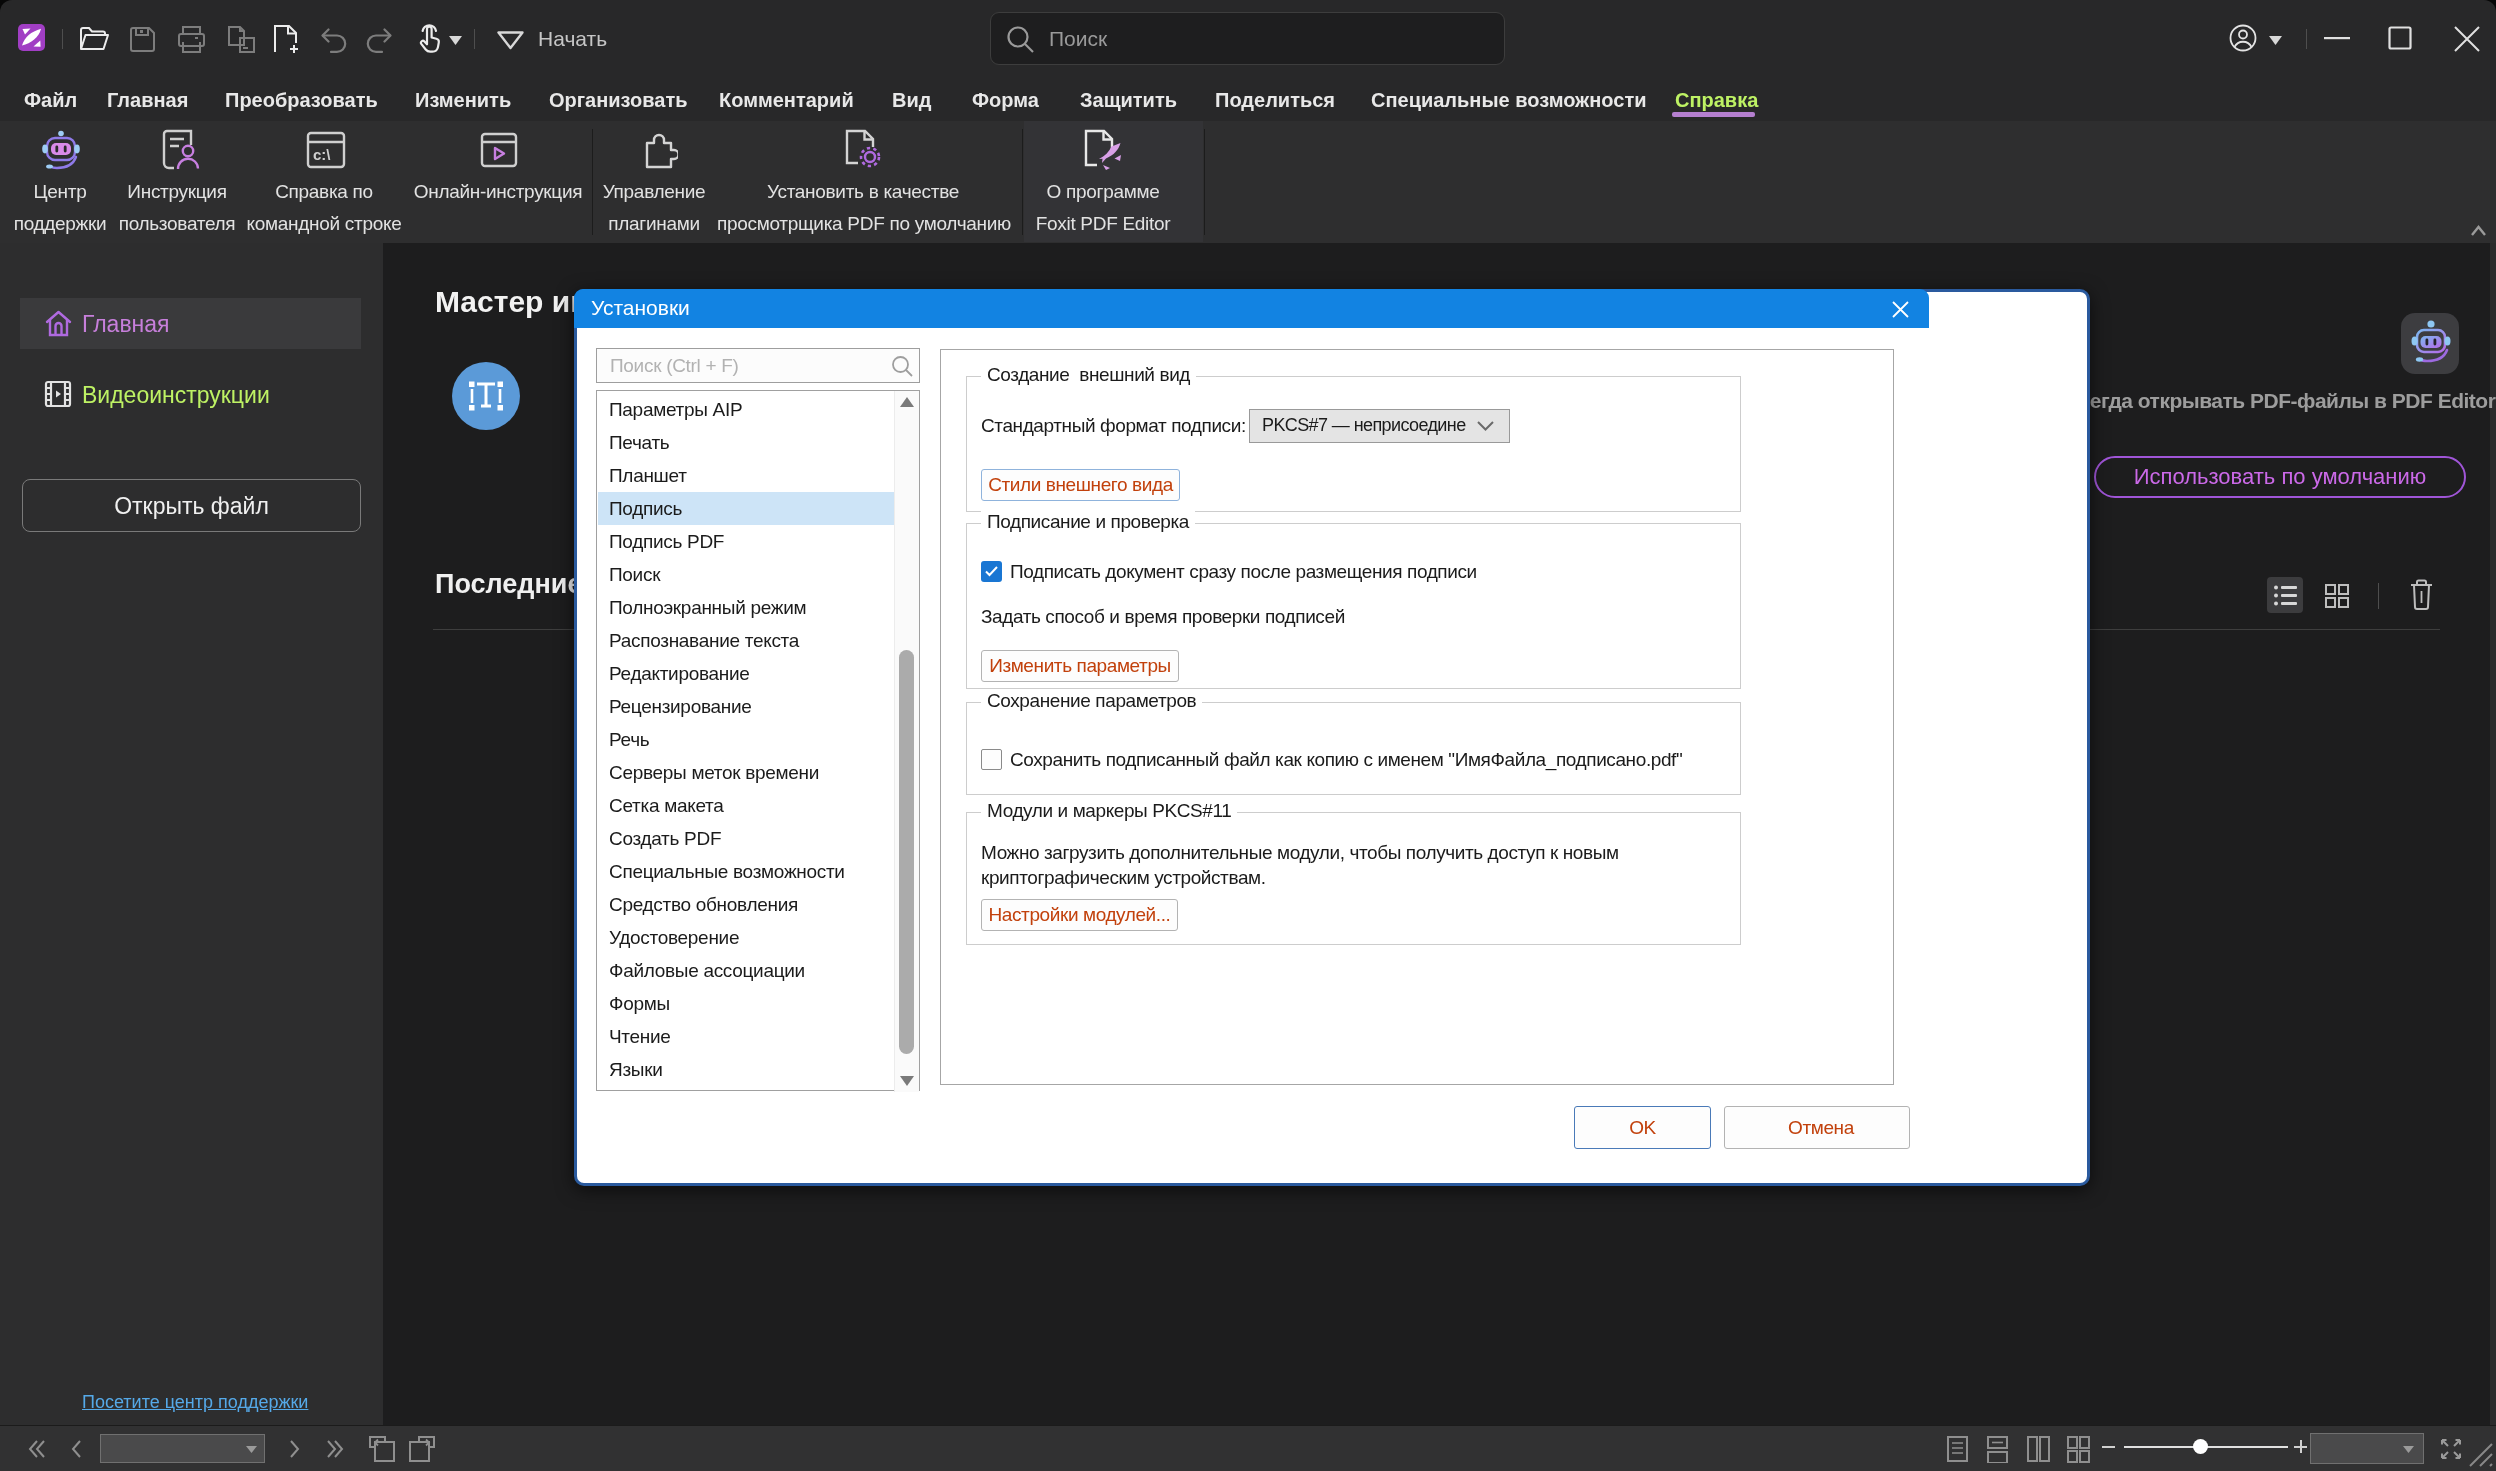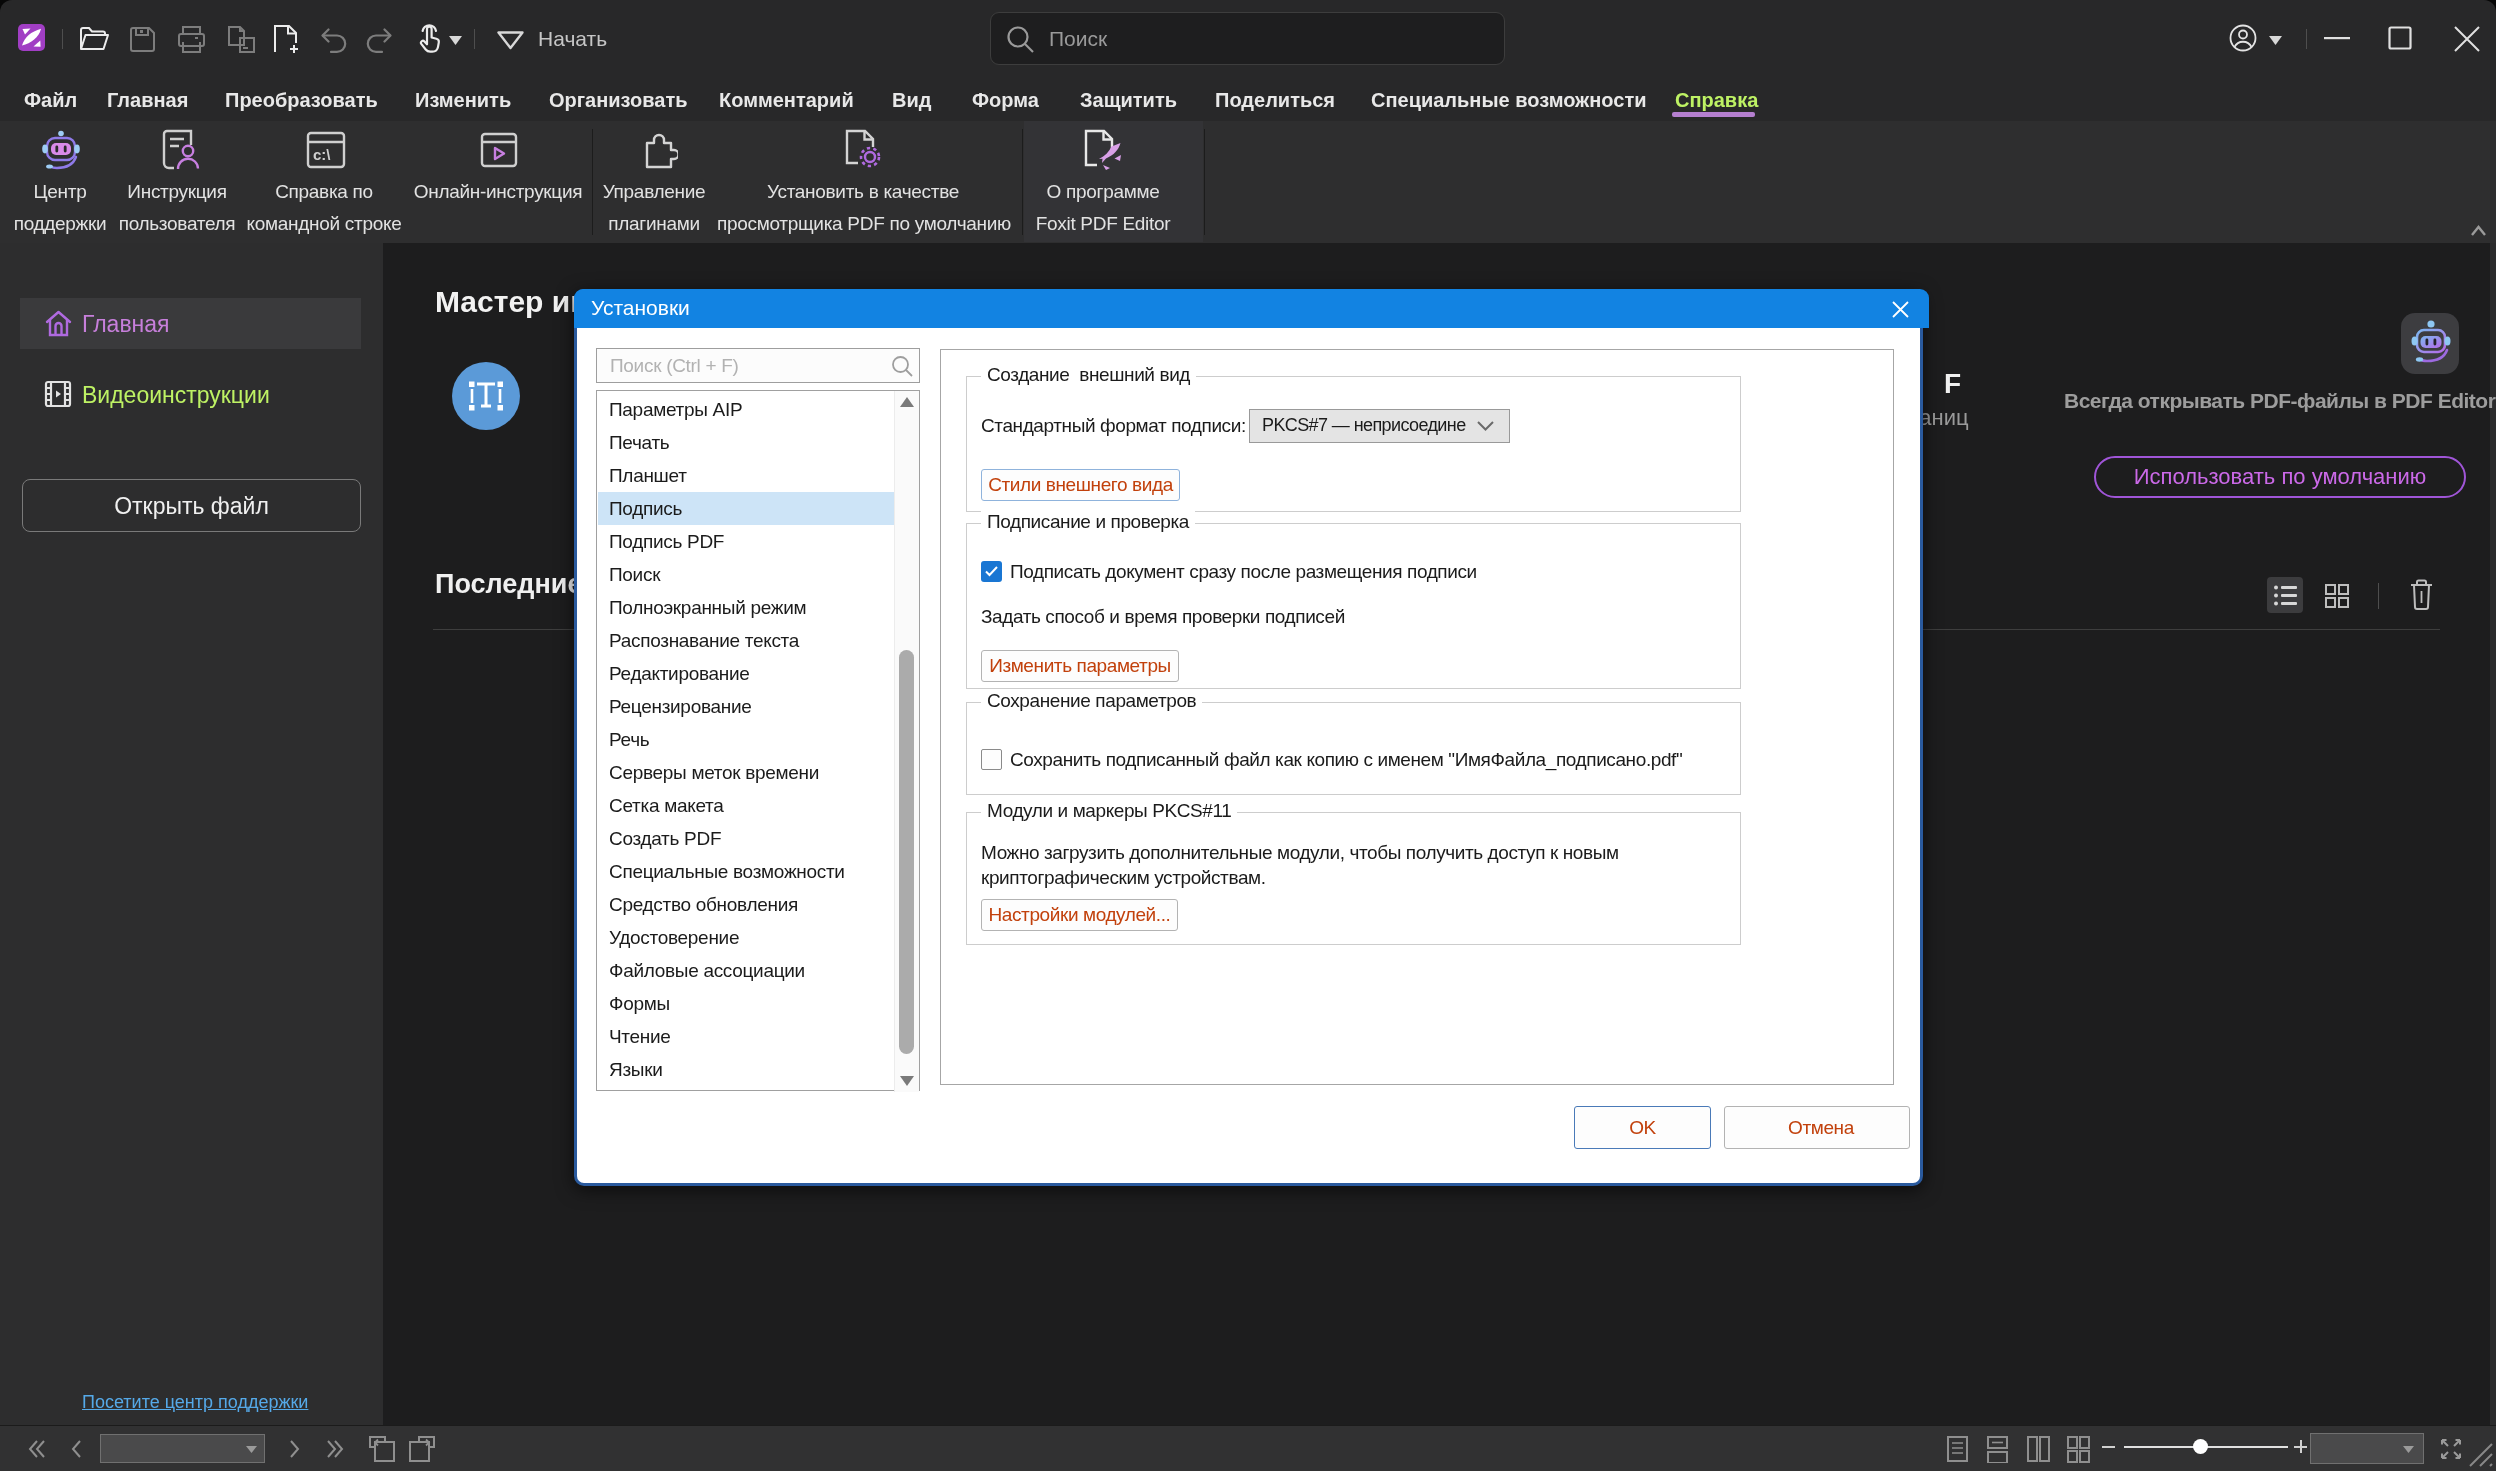--- a/index.html
+++ b/index.html
@@ -12,21 +12,21 @@
   #ribbon { left:0; top:121px; width:2496px; height:122px; background:#2e2e2f; }
   .vsep { width:1px; background:#4e4e4e; }
   .rsep { width:1px; background:#1c1c1c; }
   .menuitem { top:86px; height:28px; line-height:28px; font-size:20px; font-weight:700; color:#e8e8e8; white-space:nowrap; }
   .riblabel { font-size:19px; letter-spacing:-0.3px; color:#e2e2e2; white-space:nowrap; text-align:center; }
   
   #sidebar { left:0; top:243px; width:383px; height:1182px; background:#2d2d2e; }
   
   #statusbar { left:0; top:1425px; width:2496px; height:46px; background:#313132; border-top:1px solid #1b1b1b; }
   
-  #dialog { left:574px; top:289px; width:1349px; height:897px; background:#ffffff;
+  #dialog { left:574px; top:289px; width:1516px; height:897px; background:#ffffff;
      border:3px solid #2a5a9e; border-radius:10px; z-index:20; box-shadow:0 4px 18px rgba(0,0,0,0.6); }
   #dlgtitle { left:-3px; top:-3px; width:1355px; height:39px; background:#1283e2; border-radius:9px 9px 0 0; }
   .dtext { font-size:19px; letter-spacing:-0.4px; color:#1b1b1b; white-space:nowrap; }
   .group { border:1px solid #cdcdcd; }
   .gtitle { top:-13px; left:14px; background:#fff; padding:0 6px; font-size:19px; letter-spacing:-0.4px; color:#1b1b1b; white-space:nowrap; position:absolute; }
   .btn { background:#fdfdfd; border:1px solid #b3b3b3; border-radius:3px; font-size:19px; letter-spacing:-0.4px; color:#c2410c;
      display:flex; align-items:center; justify-content:center; white-space:nowrap; }
   .listitem { position:absolute; left:12px; height:33px; line-height:33px; font-size:19px; letter-spacing:-0.3px; color:#1b1b1b; white-space:nowrap; }
 </style>
 </head>

